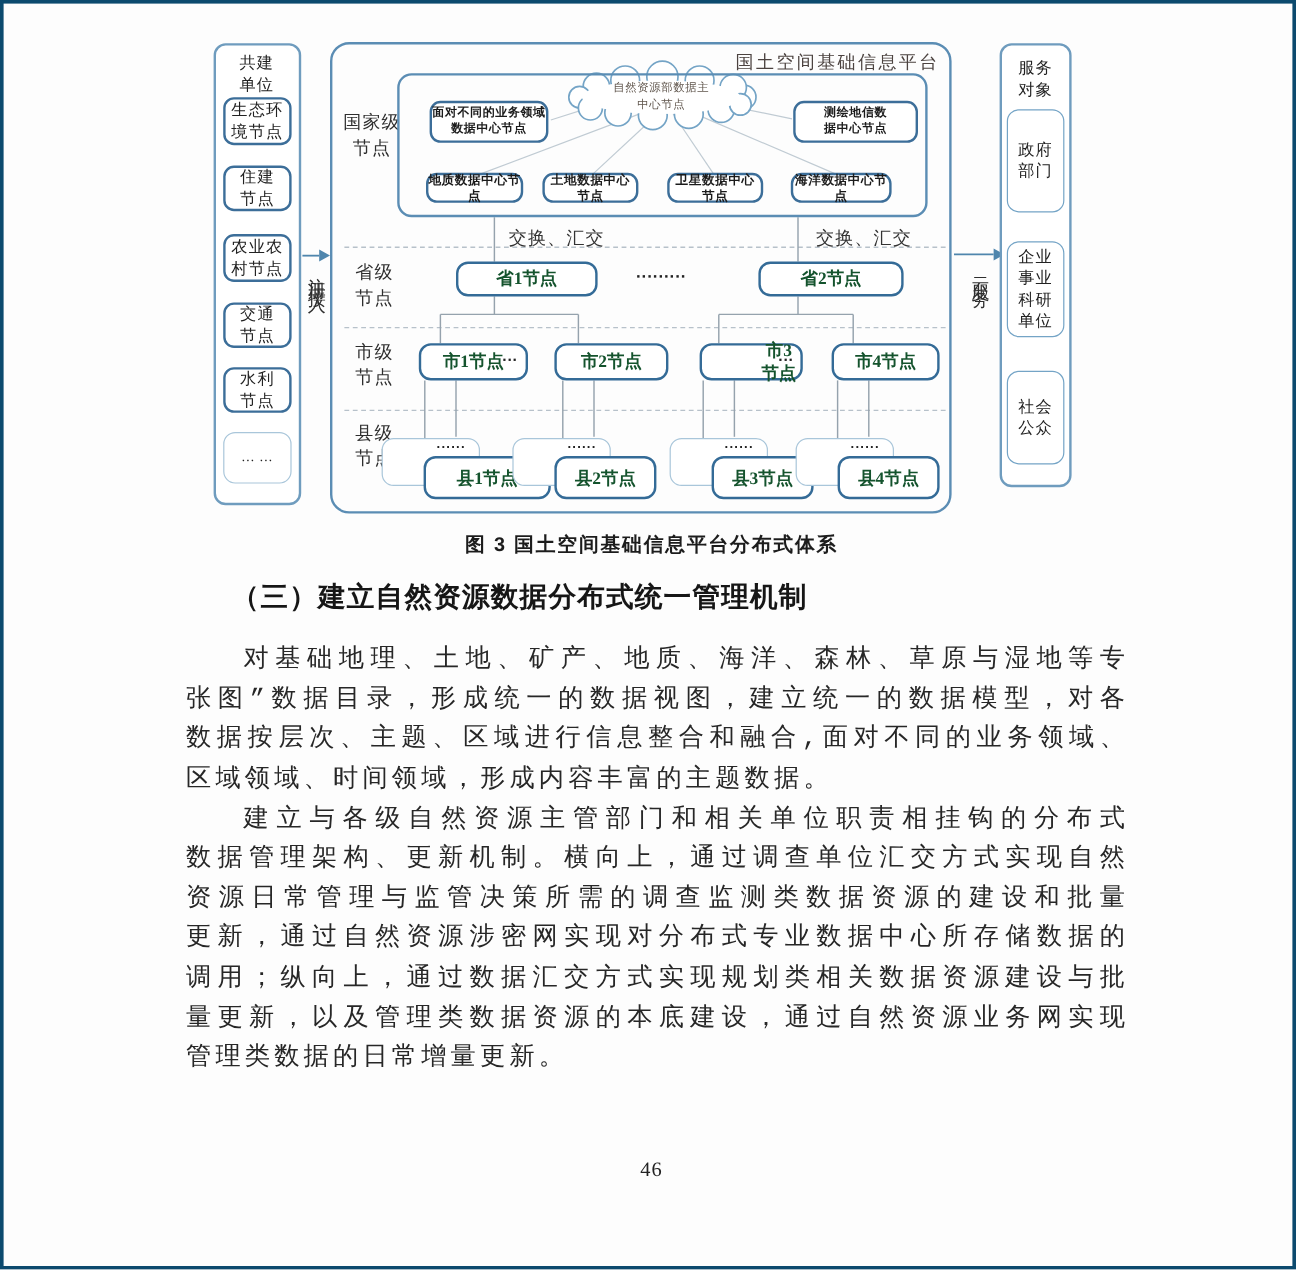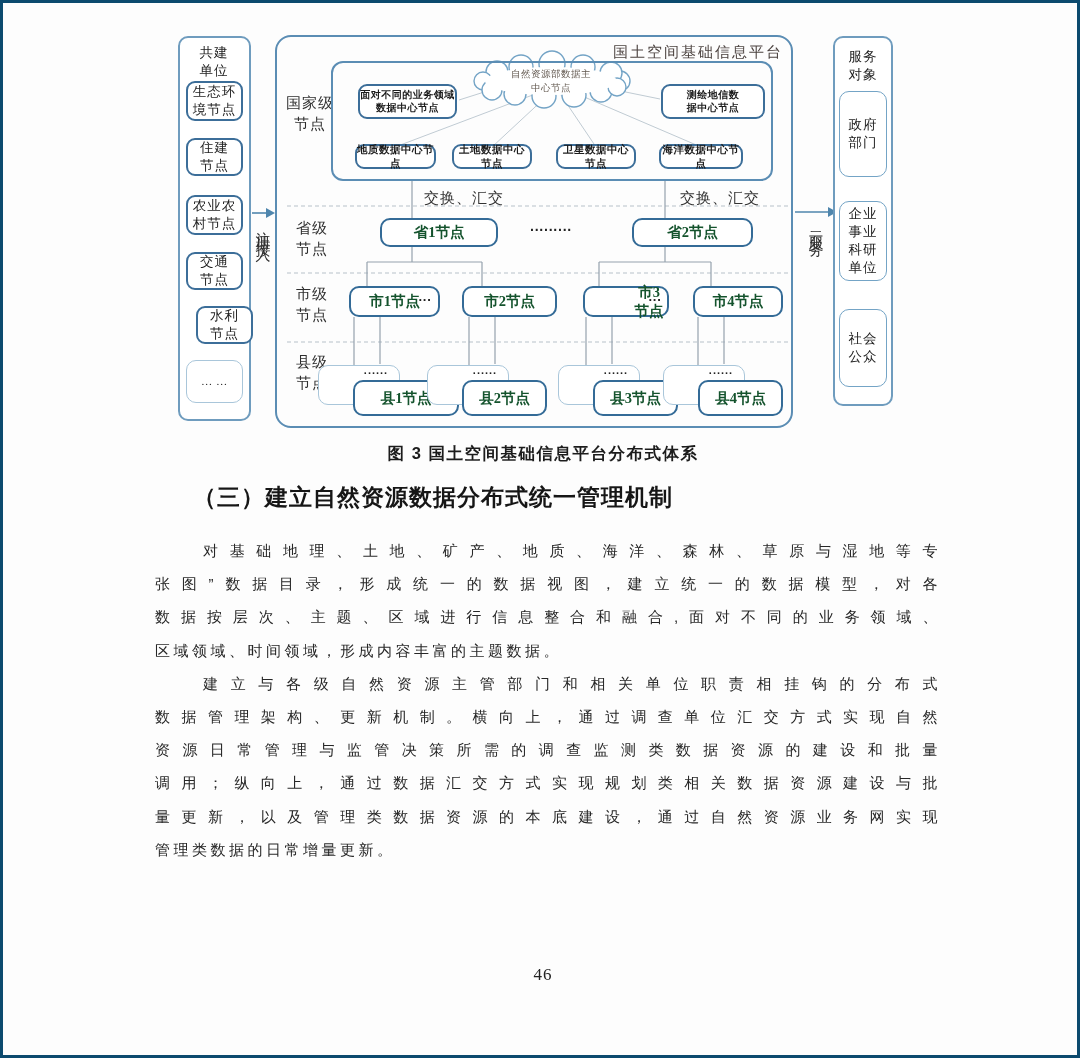--- a/index.html
+++ b/index.html
@@ -22,21 +22,21 @@
   .lvl{font-family:"Liberation Serif",serif;font-size:15px;line-height:1.4;color:#2e2e2e;letter-spacing:1px;text-align:center;}
   .vert{writing-mode:vertical-rl;text-orientation:upright;font-family:"Liberation Serif",serif;
         font-size:15px;color:#2e2e2e;letter-spacing:5px;}
   .exch{font-family:"Liberation Serif",serif;font-size:15px;color:#333;letter-spacing:1px;}
   .dots{color:#222;font-weight:bold;}
   .platform-title{font-family:"Liberation Serif",serif;font-size:15px;color:#4c4340;letter-spacing:2px;text-align:right;}
   .cloudtxt{font-size:9.5px;line-height:1.5;color:#60564d;letter-spacing:0.5px;}
   
   .caption{font-weight:bold;font-size:16.5px;letter-spacing:1.5px;color:#1c1c1c;text-align:center;}
   .heading{font-weight:bold;font-size:23px;letter-spacing:1px;color:#161616;}
-  .bodytxt{font-family:Liberation Sans, sans-serif;font-size:15px;color:#272727;}
+  .bodytxt{font-family:Liberation Mono, monospace;font-size:21px;color:#272727;}
   .bline{height:33.2px;line-height:33.2px;letter-spacing:3.5px;text-align:justify;text-align-last:justify;white-space:nowrap;}
   .bline.last{text-align:left;text-align-last:left;}
   .bline.ind{text-indent:48px;}
   .pagenum{font-family:"Liberation Serif",serif;font-size:17px;color:#222;text-align:center;letter-spacing:1px;}
   svg{position:absolute;left:0;top:0;pointer-events:none;}
 </style>
 </head>
 <body>
 
 <div class="page">
@@ -110,21 +110,21 @@
   <div class="abs ctr sidetext ml" style="left:181px;top:40px;width:60px;height:38px;">共建
 单位</div>
   <div class="abs ctr node sidetext ml" style="left:183px;top:78px;width:57px;height:40px;">生态环
 境节点</div>
   <div class="abs ctr node sidetext ml" style="left:183px;top:135px;width:57px;height:38px;">住建
 节点</div>
   <div class="abs ctr node sidetext ml" style="left:183px;top:192px;width:57px;height:40px;">农业农
 村节点</div>
   <div class="abs ctr node sidetext ml" style="left:183px;top:249px;width:57px;height:38px;">交通
 节点</div>
-  <div class="abs ctr node sidetext ml" style="left:183px;top:303px;width:57px;height:38px;margin-left:10px;">水利
+  <div class="abs ctr node sidetext ml" style="left:183px;top:303px;width:57px;height:38px;">水利
 节点</div>
   <div class="abs ctr node-soft sidetext" style="left:183px;top:357px;width:57px;height:43px;font-size:11px;">... ...</div>
 
   <div class="abs vert" style="left:250px;top:216px;height:100px;">注册接入</div>
 
   <div class="abs frame" style="left:272px;top:32px;width:518px;height:393px;"></div>
   <div class="abs platform-title" style="left:556px;top:40px;width:224px;height:20px;">国土空间基础信息平台</div>
 
   <div class="abs lvl ml" style="left:283px;top:90px;width:48px;">国家级
 节点</div>
@@ -196,20 +196,21 @@
   <div class="abs heading" style="left:190px;top:479px;width:700px;">（三）建立自然资源数据分布式统一管理机制</div>
 
   <div class="abs bodytxt" style="left:152px;top:531px;width:786px;">
     <div class="bline ind">对基础地理、土地、矿产、地质、海洋、森林、草原与湿地等专</div>
     <div class="bline">张图”数据目录，形成统一的数据视图，建立统一的数据模型，对各</div>
     <div class="bline">数据按层次、主题、区域进行信息整合和融合,面对不同的业务领域、</div>
     <div class="bline last">区域领域、时间领域，形成内容丰富的主题数据。</div>
     <div class="bline ind">建立与各级自然资源主管部门和相关单位职责相挂钩的分布式</div>
     <div class="bline">数据管理架构、更新机制。横向上，通过调查单位汇交方式实现自然</div>
     <div class="bline">资源日常管理与监管决策所需的调查监测类数据资源的建设和批量</div>
+    <div class="bline">更新，通过自然资源涉密网实现对分布式专业数据中心所存储数据的</div>
     <div class="bline">调用；纵向上，通过数据汇交方式实现规划类相关数据资源建设与批</div>
     <div class="bline">量更新，以及管理类数据资源的本底建设，通过自然资源业务网实现</div>
     <div class="bline last">管理类数据的日常增量更新。</div>
   </div>
 
   <div class="abs pagenum" style="left:0;top:962px;width:1080px;">46</div>
 
 </div>
 
 </body></html>

